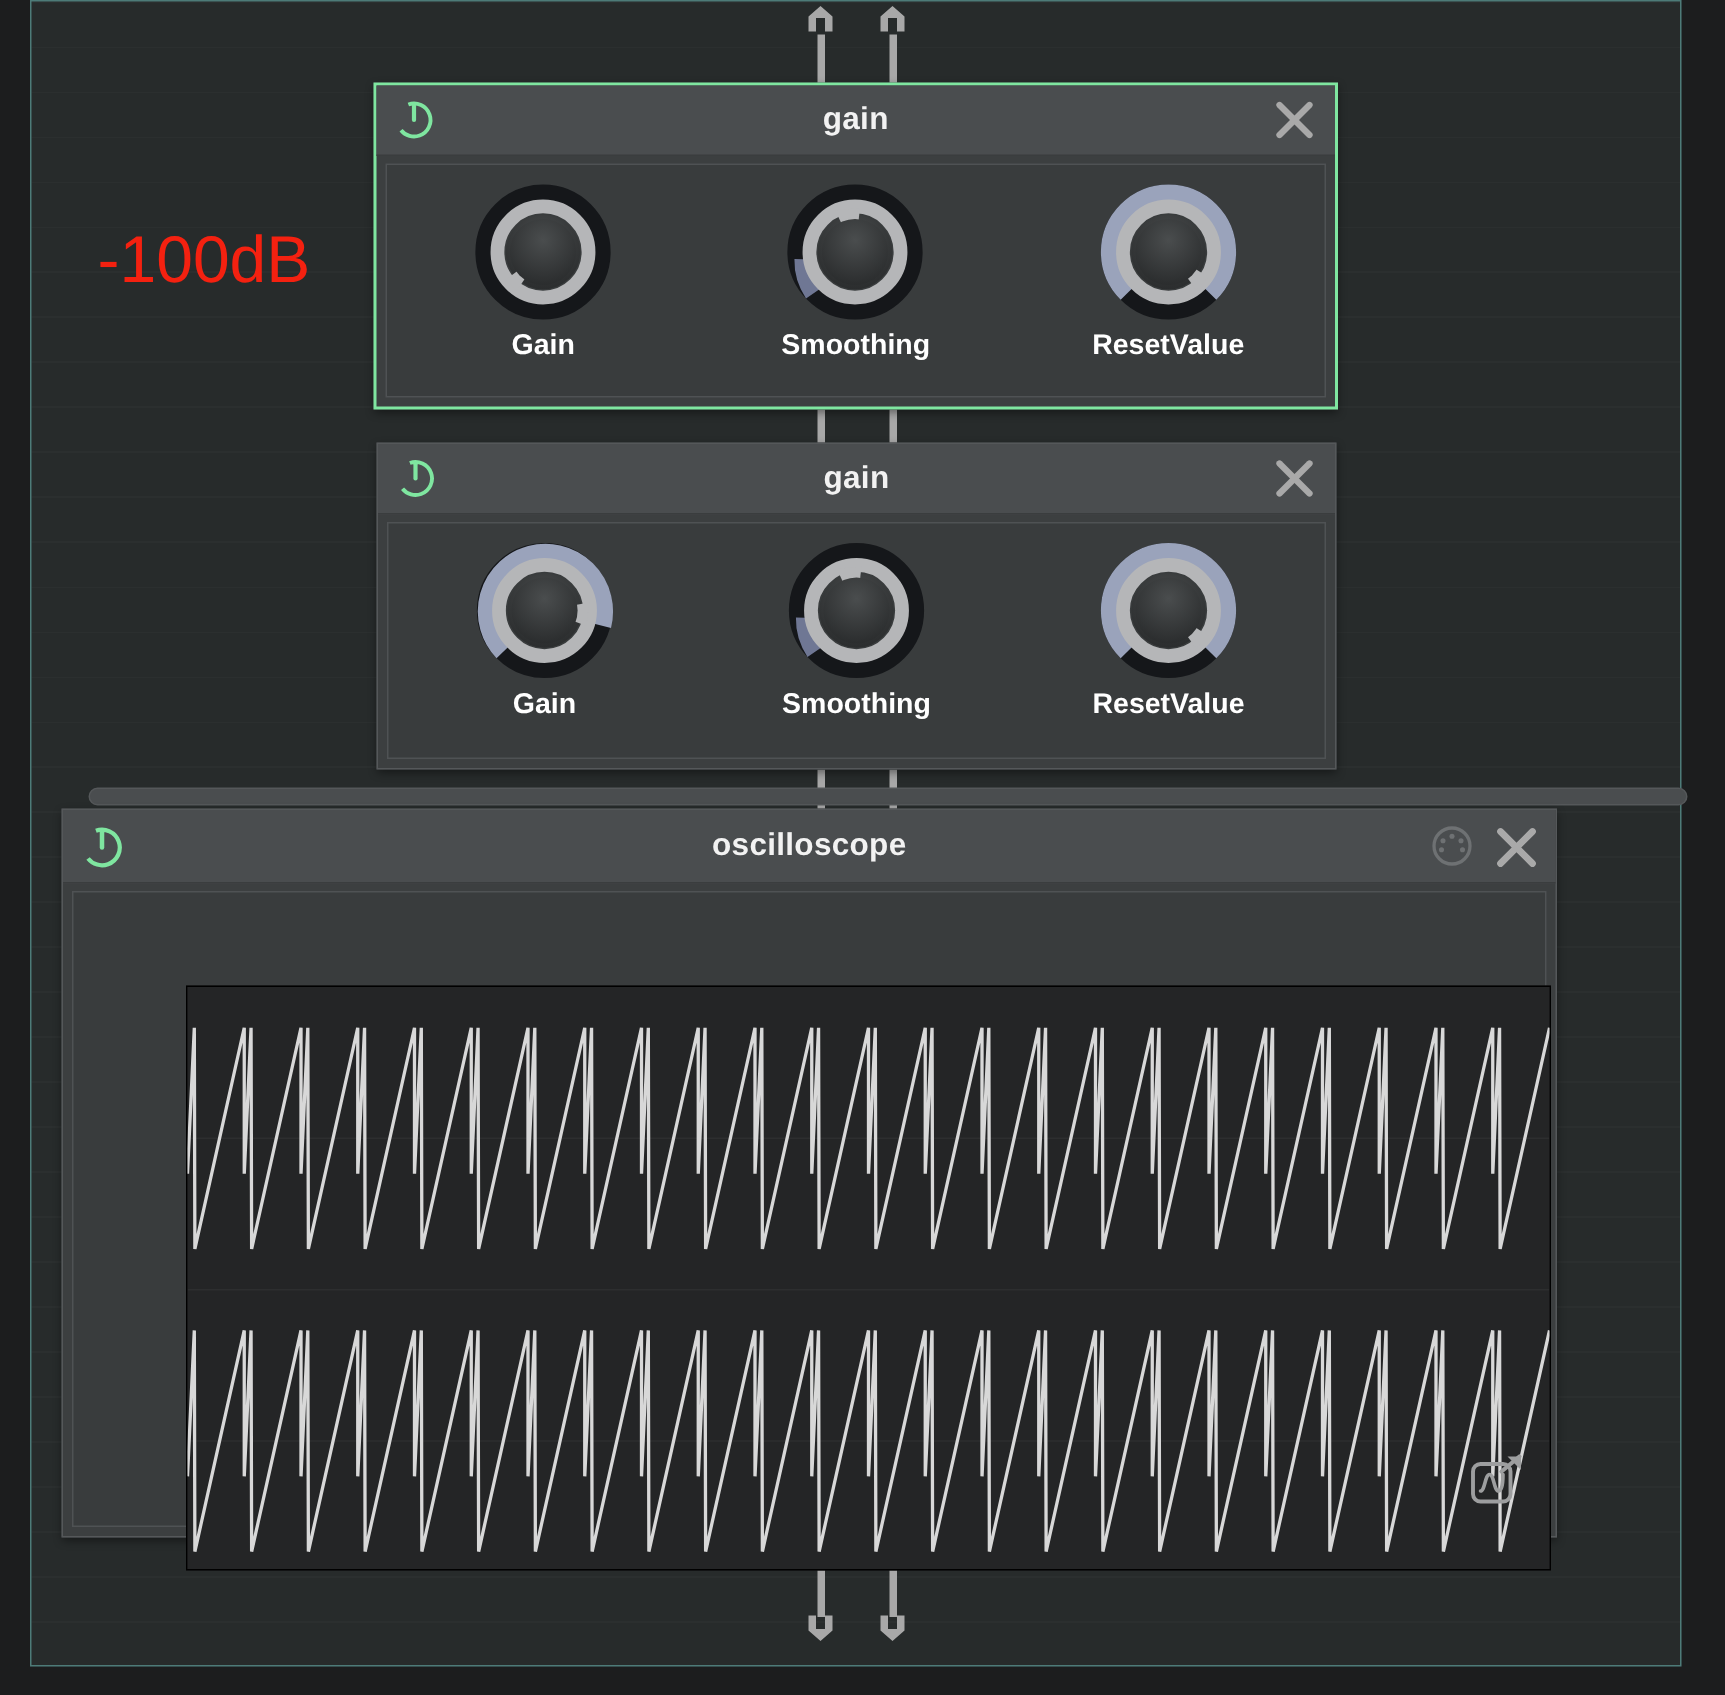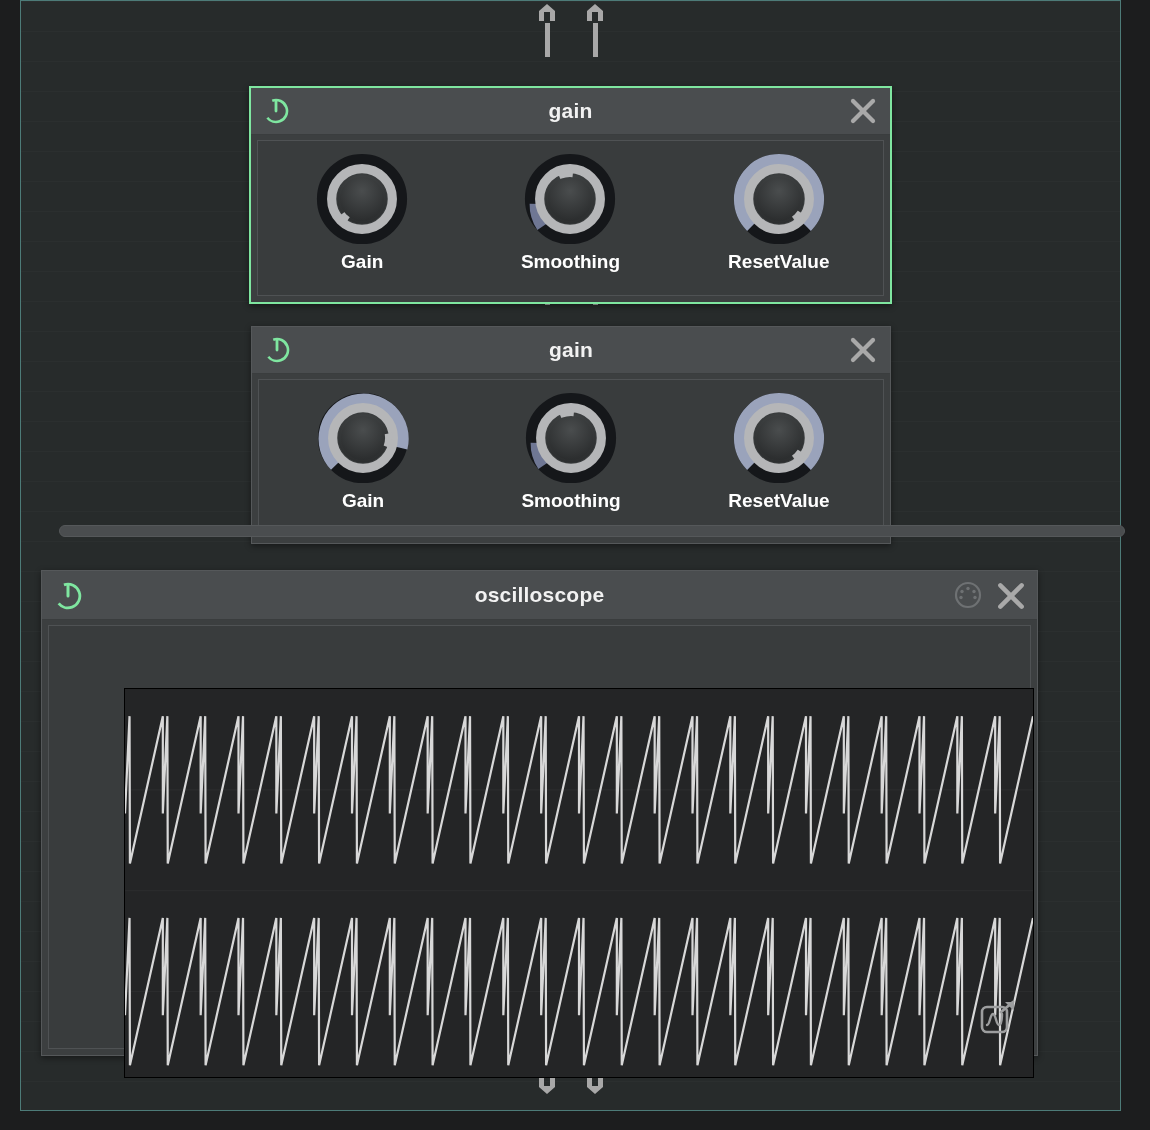--- a/index.html
+++ b/index.html
@@ -43,21 +43,20 @@
   }
   .plug svg { display: block; }
 
   
   .module {
     position: absolute;
     background: #3c3f40;
     box-sizing: border-box;
     border: 1px solid #55585a;
     box-shadow: 0 2px 6px rgba(0,0,0,0.45);
-    margin-top: 31px;
   }
   .module.selected { border: 2px solid #7fe6a0; }
 
   .mod-header {
     position: relative;
     height: 46px;
     background: #4a4d4f;
     display: flex;
     align-items: center;
     justify-content: center;
@@ -208,20 +207,21 @@
     <svg width="22" height="26" viewBox="0 0 22 26">
       <path d="M11 25 L19 18 L19 8 L14 8 L14 17 L8 17 L8 8 L3 8 L3 18 Z" fill="#a8a8a8"></path>
     </svg>
   </div>
   <div class="plug" style="left:563px; top:1068px;">
     <svg width="22" height="26" viewBox="0 0 22 26">
       <path d="M11 25 L19 18 L19 8 L14 8 L14 17 L8 17 L8 8 L3 8 L3 18 Z" fill="#a8a8a8"></path>
     </svg>
   </div>
 
+  <div class="annotation" style="left:44px; top:148px;">-100dB</div>
 
 
   <div class="module selected" style="left:228px; top:54px; width:643px; height:218px;">
     <div class="mod-header">
       <div class="power-btn">
         <svg width="26" height="26" viewBox="0 0 26 26">
           <circle cx="13" cy="13" r="11" fill="none" stroke="#7fe6a0" stroke-width="2.6" stroke-dasharray="48 22" transform="rotate(-110 13 13)"></circle>
           <line x1="13" y1="3.5" x2="13" y2="13" stroke="#7fe6a0" stroke-width="2.8" stroke-linecap="round"></line>
         </svg>
       </div>

